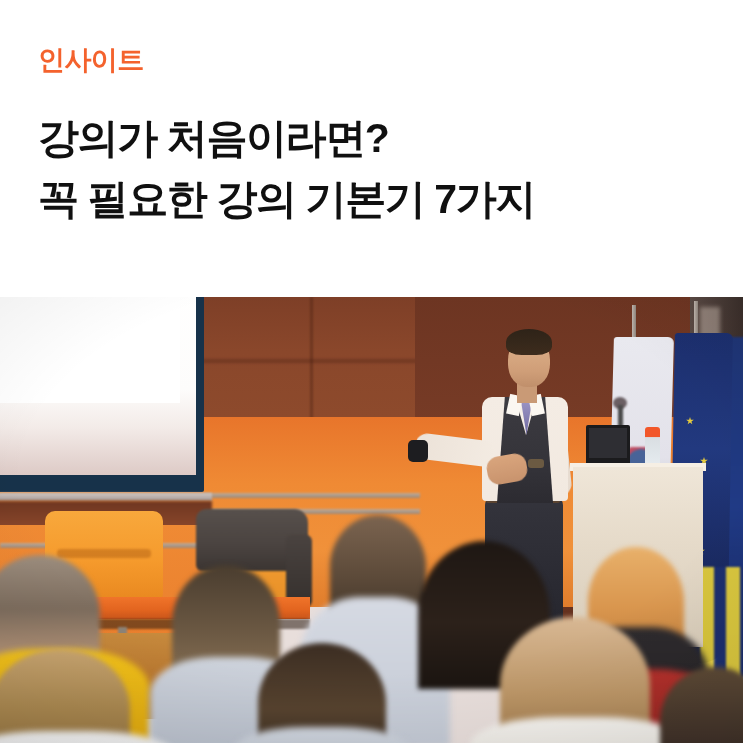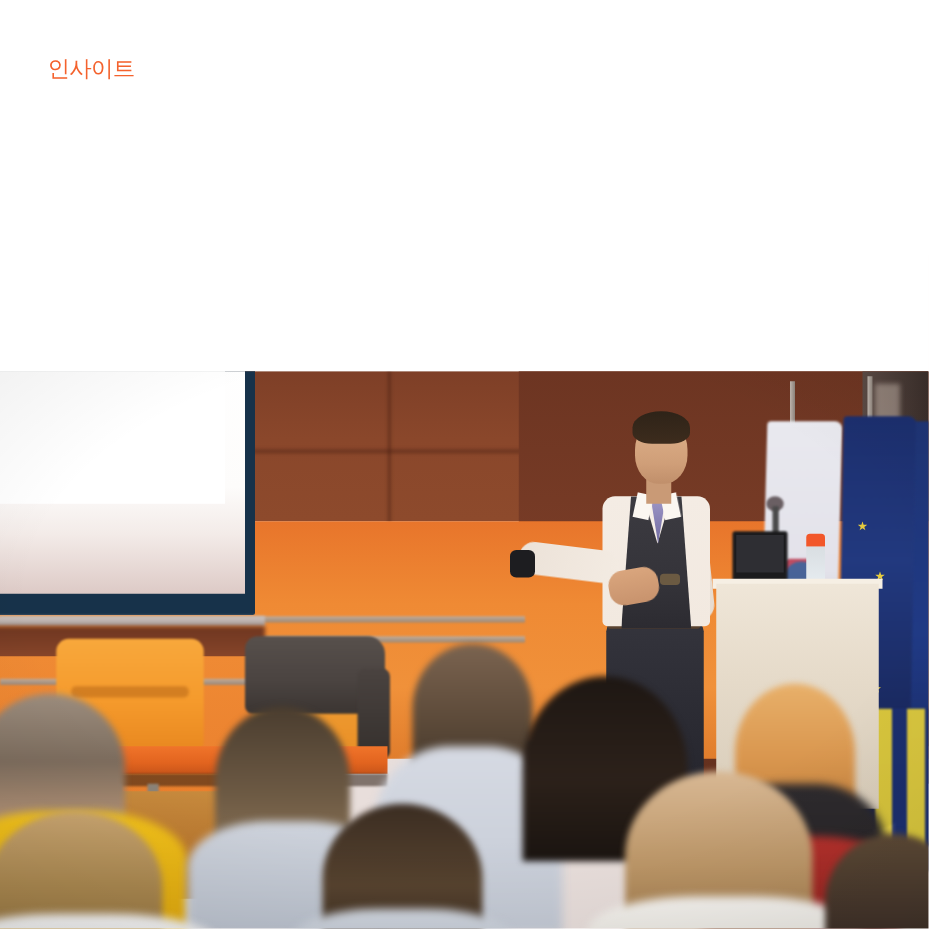--- a/index.html
+++ b/index.html
@@ -17,22 +17,22 @@
     overflow:hidden;
   }
 
   
   .text-block {
     position:absolute;
     left:38px; top:44px;
     width:680px;
   }
   .eyebrow {
-    font-size:18px;
-    font-weight:400;
+    font-size:27px;
+    font-weight:700;
     letter-spacing:-0.6px;
     line-height:1.25;
     color:#F4622D;
   }
   .headline {
     margin-top:30px;
     font-size:41px;
     font-weight:800;
     letter-spacing:-1.4px;
     line-height:1.5;
@@ -343,20 +343,22 @@
     pointer-events:none;
   }
 </style>
 </head>
 <body>
 
 <div id="card">
 
   <div class="text-block">
     <div class="eyebrow">인사이트</div>
+    <h1 class="headline">강의가 처음이라면?
+꼭 필요한 강의 기본기 7가지</h1>
   </div>
 
   <div class="photo">
     <div class="photo-inner">
 
       <div class="ly wall-upper"></div>
       <div class="ly seam-v" style="left:310px;top:0;height:122px;"></div>
       <div class="ly seam-h" style="left:200px;top:62px;width:260px;"></div>
       <div class="ly wall-right"></div>
       <div class="ly door-frame"></div>

